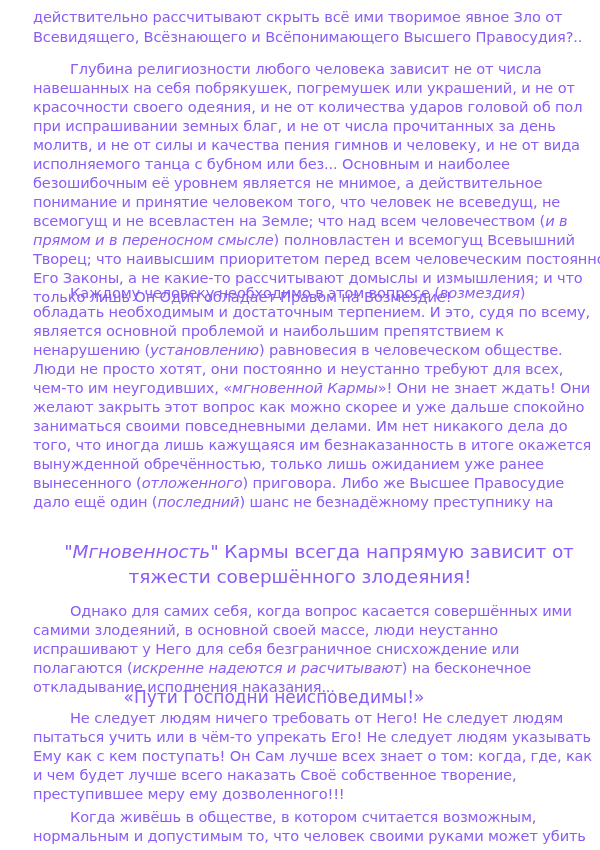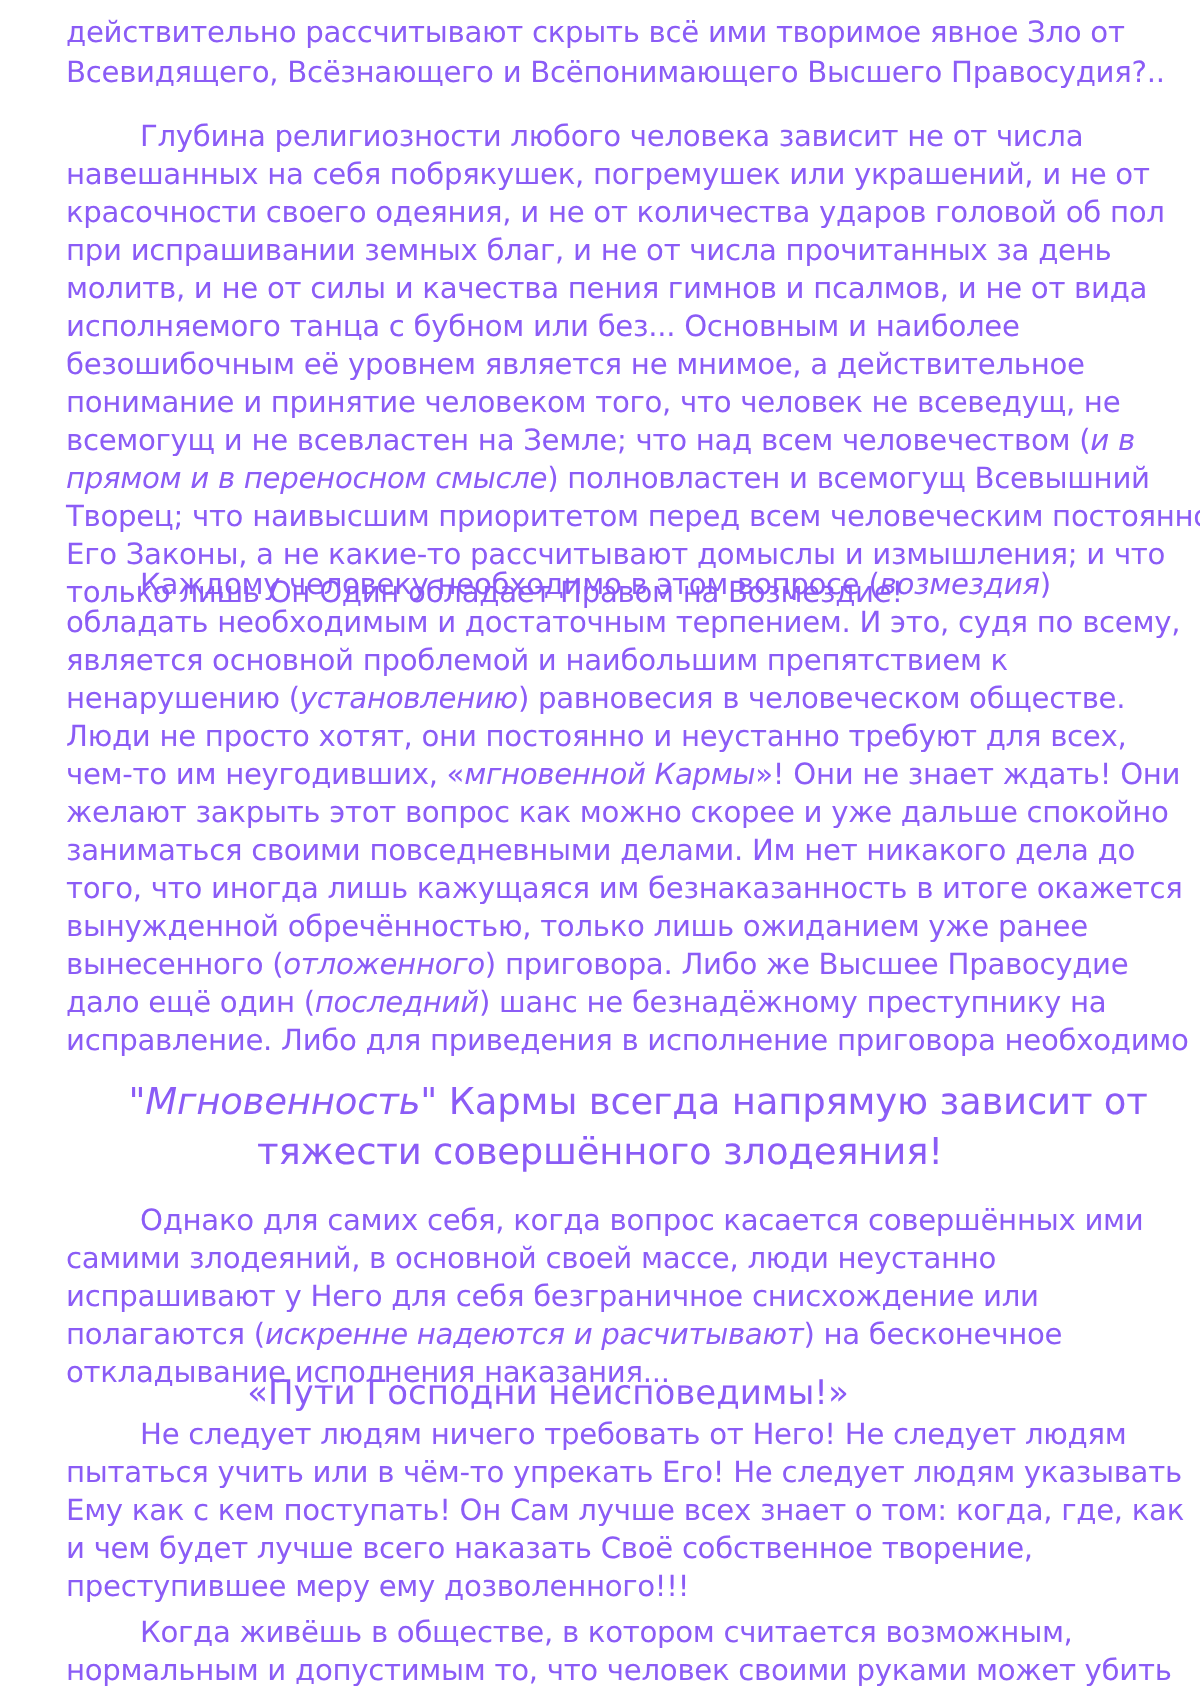--- a/index.html
+++ b/index.html
@@ -29,21 +29,21 @@
 <div class="page" data-name="document-page">
 
   <div class="line" style="top:7px" data-name="text-line">действительно рассчитывают скрыть всё ими творимое явное Зло от</div>
   <div class="line" style="top:27px" data-name="text-line">Всевидящего, Всёзнающего и Всёпонимающего Высшего Правосудия?..</div>
 
   <div data-name="paragraph-religiosity">
     <div class="line indent" style="top:63px" data-name="text-line">Глубина религиозности любого человека зависит не от числа</div>
     <div class="line" style="top:82px" data-name="text-line">навешанных на себя побрякушек, погремушек или украшений, и не от</div>
     <div class="line" style="top:101px" data-name="text-line">красочности своего одеяния, и не от количества ударов головой об пол</div>
     <div class="line" style="top:120px" data-name="text-line">при испрашивании земных благ, и не от числа прочитанных за день</div>
-    <div class="line" style="top:139px" data-name="text-line">молитв, и не от силы и качества пения гимнов и псалмов, и не от вида</div>
+    <div class="line" style="top:139px" data-name="text-line">молитв, и не от силы и качества пения гимнов и человеку, и не от вида</div>
     <div class="line" style="top:158px" data-name="text-line">исполняемого танца с бубном или без... Основным и наиболее</div>
     <div class="line" style="top:177px" data-name="text-line">безошибочным её уровнем является не мнимое, а действительное</div>
     <div class="line" style="top:196px" data-name="text-line">понимание и принятие человеком того, что человек не всеведущ, не</div>
     <div class="line" style="top:215px" data-name="text-line"><span data-name="text-span">всемогущ и не всевластен на Земле; что над всем человечеством (</span><i data-name="italic-text">и в</i></div>
     <div class="line" style="top:234px" data-name="text-line"><i data-name="italic-text">прямом и в переносном смысле</i><span data-name="text-span">) полновластен и всемогущ Всевышний</span></div>
     <div class="line" style="top:253px" data-name="text-line">Творец; что наивысшим приоритетом перед всем человеческим постоянно</div>
     <div class="line" style="top:272px" data-name="text-line">Его Законы, а не какие-то рассчитывают домыслы и измышления; и что</div>
     <div class="line" style="top:291px" data-name="text-line">только лишь Он Один обладает Правом на Возмездие!</div>
   </div>
 
@@ -53,21 +53,20 @@
     <div class="line" style="top:348px" data-name="text-line">является основной проблемой и наибольшим препятствием к</div>
     <div class="line" style="top:367px" data-name="text-line"><span data-name="text-span">ненарушению (</span><i data-name="italic-text">установлению</i><span data-name="text-span">) равновесия в человеческом обществе.</span></div>
     <div class="line" style="top:386px" data-name="text-line">Люди не просто хотят, они постоянно и неустанно требуют для всех,</div>
     <div class="line" style="top:405px" data-name="text-line"><span data-name="text-span">чем-то им неугодивших, «</span><i data-name="italic-text">мгновенной Кармы</i><span data-name="text-span">»! Они не знает ждать! Они</span></div>
     <div class="line" style="top:424px" data-name="text-line">желают закрыть этот вопрос как можно скорее и уже дальше спокойно</div>
     <div class="line" style="top:462px" data-name="text-line">того, что иногда лишь кажущаяся им безнаказанность в итоге окажется</div>
     <div class="line" style="top:443px" data-name="text-line">заниматься своими повседневными делами. Им нет никакого дела до</div>
     <div class="line" style="top:481px" data-name="text-line">вынужденной обречённостью, только лишь ожиданием уже ранее</div>
     <div class="line" style="top:500px" data-name="text-line"><span data-name="text-span">вынесенного (</span><i data-name="italic-text">отложенного</i><span data-name="text-span">) приговора. Либо же Высшее Правосудие</span></div>
     <div class="line" style="top:519px" data-name="text-line"><span data-name="text-span">дало ещё один (</span><i data-name="italic-text">последний</i><span data-name="text-span">) шанс не безнадёжному преступнику на</span></div>
-    <div class="line" style="top:538px" data-name="text-line">исправление. Либо для приведения в исполнение приговора необходимо</div>
   </div>
 
   <div data-name="section-heading">
     <div class="heading" style="top:540px; padding-left:38px; box-sizing:border-box;" data-name="heading-line"><span data-name="text-span">"</span><i data-name="italic-text">Мгновенность</i><span data-name="text-span">" Кармы всегда напрямую зависит от</span></div>
     <div class="heading" style="top:565px" data-name="heading-line">тяжести совершённого злодеяния!</div>
   </div>
 
   <div data-name="paragraph-self-leniency">
     <div class="line indent" style="top:601px" data-name="text-line">Однако для самих себя, когда вопрос касается совершённых ими</div>
     <div class="line" style="top:620px" data-name="text-line">самими злодеяний, в основной своей массе, люди неустанно</div>

